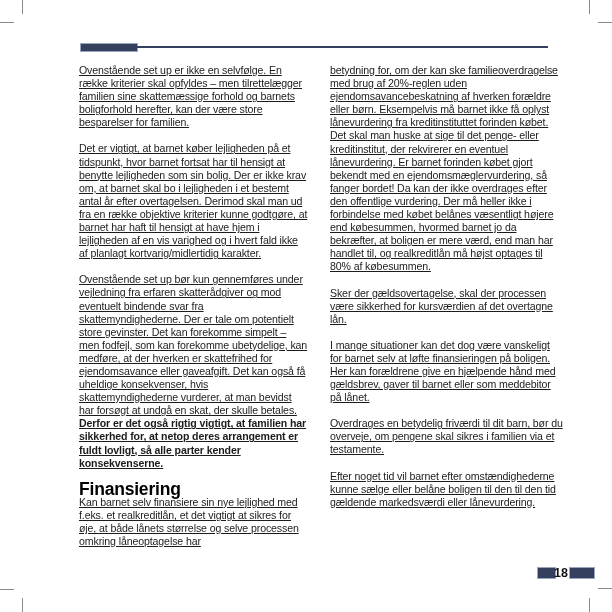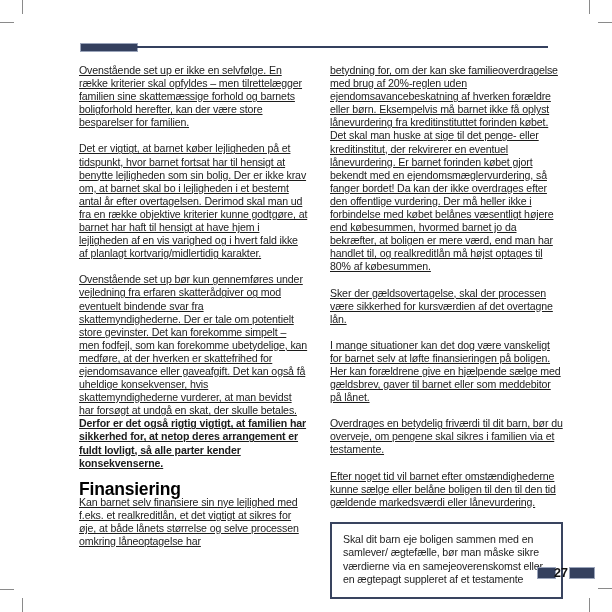--- a/index.html
+++ b/index.html
@@ -101,23 +101,22 @@
   <p>Ovenstående set up er ikke en selvfølge. En række kriterier skal opfyldes – men tilrettelægger familien sine skattemæssige forhold og barnets boligforhold herefter, kan der være store besparelser for familien.</p>
   <p>Det er vigtigt, at barnet køber lejligheden på et tidspunkt, hvor barnet fortsat har til hensigt at benytte lejligheden som sin bolig. Der er ikke krav om, at barnet skal bo i lejligheden i et bestemt antal år efter overtagelsen. Derimod skal man ud fra en række objektive kriterier kunne godtgøre, at barnet har haft til hensigt at have hjem i lejligheden af en vis varighed og i hvert fald ikke af planlagt kortvarig/midlertidig karakter.</p>
   <p><span>Ovenstående set up bør kun gennemføres under vejledning fra erfaren skatterådgiver og mod eventuelt bindende svar fra skattemyndighederne. Der er tale om potentielt store gevinster. Det kan forekomme simpelt – men fodfejl, som kan forekomme ubetydelige, kan medføre, at der hverken er skattefrihed for ejendomsavance eller gaveafgift. Det kan også få uheldige konsekvenser, hvis skattemyndighederne vurderer, at man bevidst har forsøgt at undgå en skat, der skulle betales. </span><strong>Derfor er det også rigtig vigtigt, at familien har sikkerhed for, at netop deres arrangement er fuldt lovligt, så alle parter kender konsekvenserne.</strong></p>
   <h1 class="section-heading">Finansiering</h1>
   <p>Kan barnet selv finansiere sin nye lejlighed med f.eks. et realkreditlån, et det vigtigt at sikres for øje, at både lånets størrelse og selve processen omkring låneoptagelse har</p>
 </div>
 
 <div class="col col-right">
   <p>betydning for, om der kan ske familieoverdragelse med brug af 20%-reglen uden ejendomsavancebeskatning af hverken forældre eller børn. Eksempelvis må barnet ikke få oplyst lånevurdering fra kreditinstituttet forinden købet. Det skal man huske at sige til det penge- eller kreditinstitut, der rekvirerer en eventuel lånevurdering. Er barnet forinden købet gjort bekendt med en ejendomsmæglervurdering, så fanger bordet! Da kan der ikke overdrages efter den offentlige vurdering. Der må heller ikke i forbindelse med købet belånes væsentligt højere end købesummen, hvormed barnet jo da bekræfter, at boligen er mere værd, end man har handlet til, og realkreditlån må højst optages til 80% af købesummen.</p>
   <p>Sker der gældsovertagelse, skal der processen være sikkerhed for kursværdien af det overtagne lån.</p>
-  <p>I mange situationer kan det dog være vanskeligt for barnet selv at løfte finansieringen på boligen. Her kan forældrene give en hjælpende sælge med gældsbrev, gaver til barnet eller som meddebitor på lånet.</p>
+  <p>I mange situationer kan det dog være vanskeligt for barnet selv at løfte finansieringen på boligen. Her kan forældrene give en hjælpende hånd med gældsbrev, gaver til barnet eller som meddebitor på lånet.</p>
   <p>Overdrages en betydelig friværdi til dit barn, bør du overveje, om pengene skal sikres i familien via et testamente.</p>
   <p>Efter noget tid vil barnet efter omstændighederne kunne sælge eller belåne boligen til den til den tid gældende markedsværdi eller lånevurdering.</p>
-  <div class="callout">Skal dit barn eje boligen sammen med en samlever/ ægtefælle, bør man måske sikre værdierne via en samejeoverenskomst eller en ægtepagt suppleret af et testamente</div>
 </div>
 
 <div class="pagenum">
   <div class="bar left"></div>
-  <span class="num">27</span>
+  <span class="num">18</span>
   <div class="bar right"></div>
 </div>
 
 </body></html>

